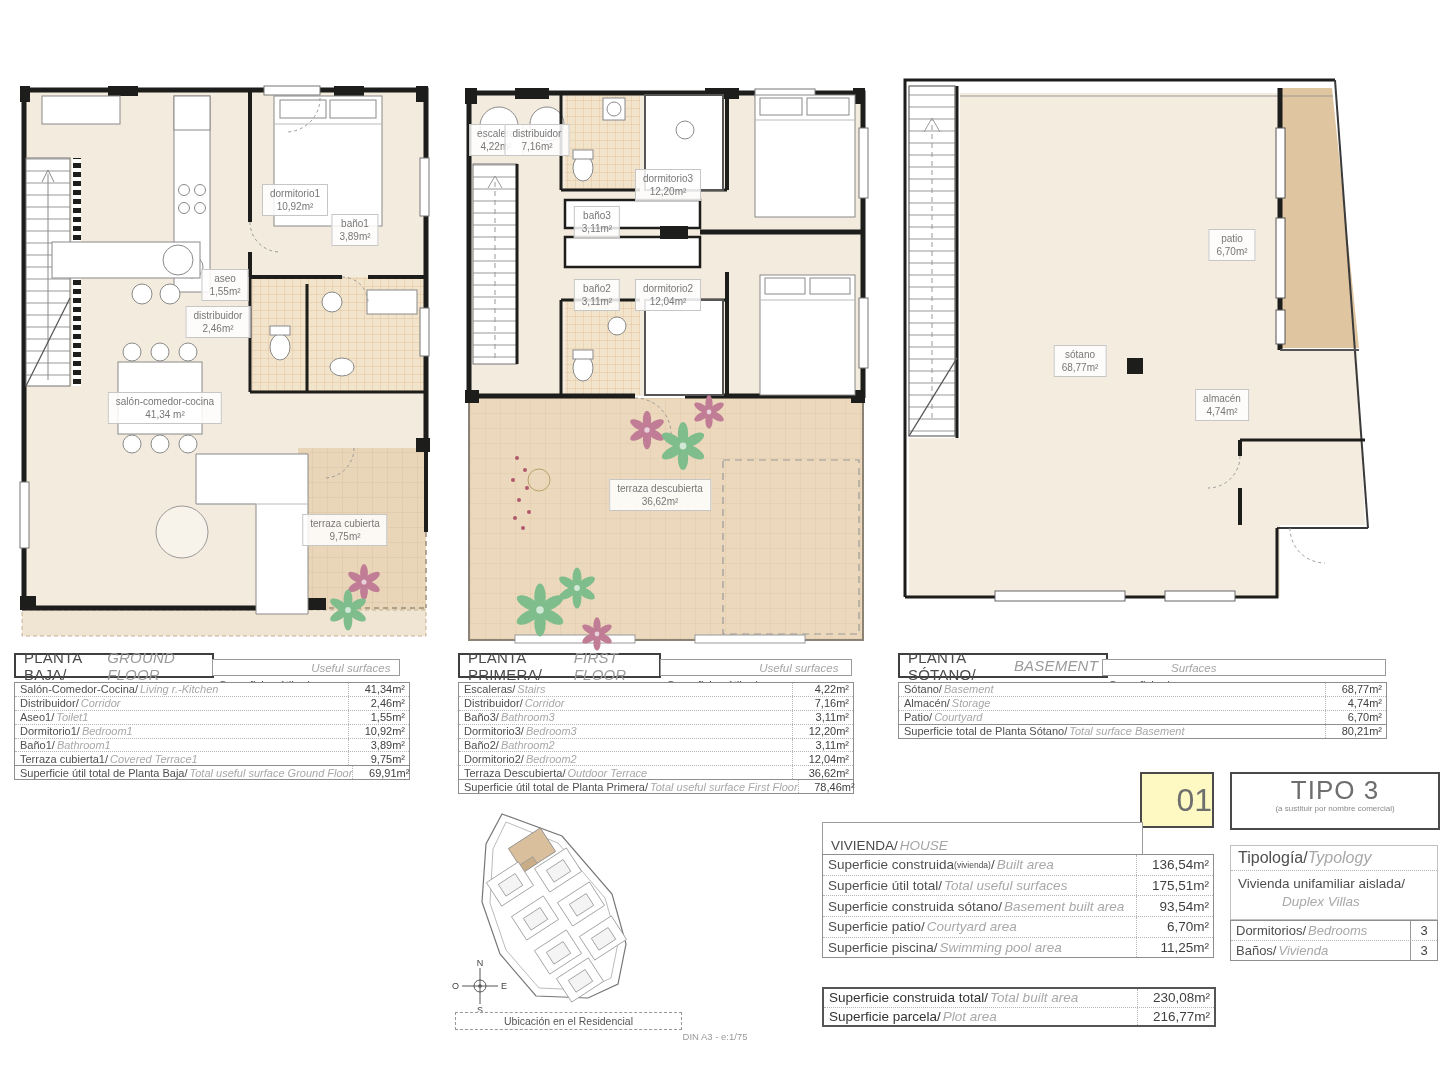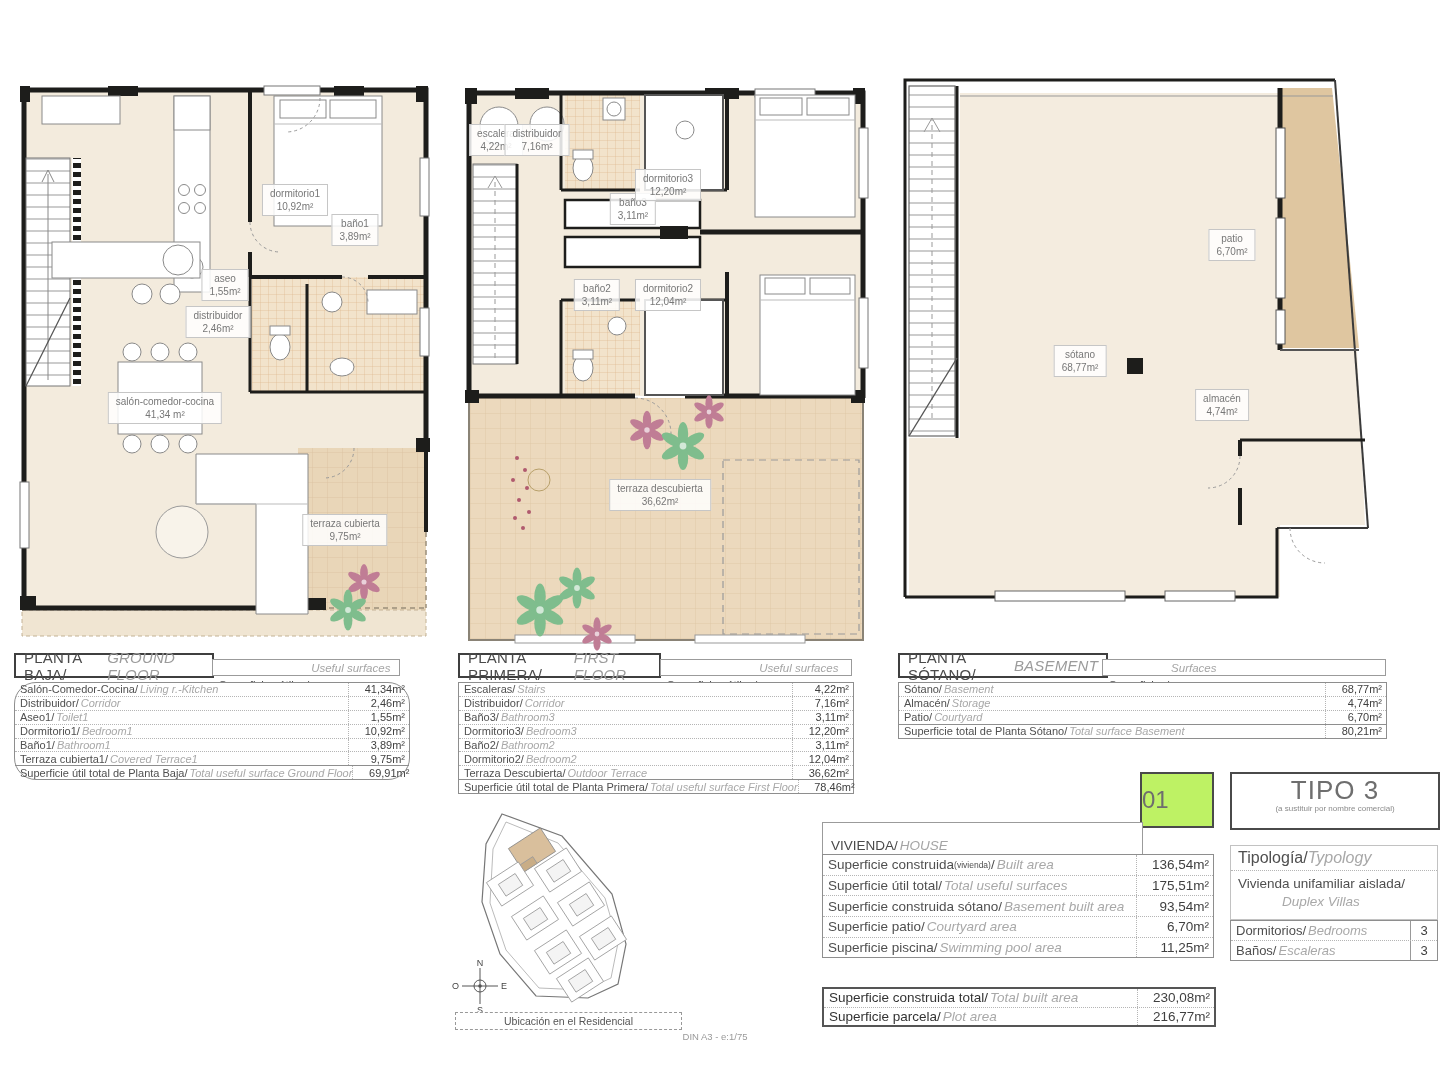--- a/index.html
+++ b/index.html
@@ -41,22 +41,22 @@
   
   .ctable .arow{height:19px;font-size:13px;}
   .ctable .arow .val{flex:0 0 26px;border-left:1px solid #999;justify-content:center;padding-right:0;}
   
   .typtable{position:absolute;background:#fff;border:1px solid #c2c2c2;}
   .typ-head{border-bottom:1px dotted #b5b5b5;padding:3px 7px;font-size:16px;}
   .typ-val{padding:4px 7px 8px 7px;font-size:13.5px;line-height:1.35;}
   .typ-es{color:#4f4f4f;}
   .typ-en{color:#a8a8a8;font-style:italic;}
   
-  .unitbox{position:absolute;border:2px solid #4a4a4a;background:#bef264;display:flex;align-items:center;
-    justify-content:flex-start;font-size:24px;color:#6e6e6e;}
+  .unitbox{position:absolute;border:2px solid #4a4a4a;background:#fef9c3;display:flex;align-items:center;
+    justify-content:flex-end;font-size:32px;color:#6e6e6e;}
   .tipobox{position:absolute;border:2px solid #4a4a4a;background:#fff;text-align:center;padding-top:3px;}
   .tipobox .big{font-size:26px;color:#6e6e6e;letter-spacing:1px;line-height:1.05;}
   .tipobox .sub{font-size:8px;color:#8a8a8a;}
   .vhead{position:absolute;background:#fff;border:1px solid #9b9b9b;display:flex;align-items:center;
     padding:11px 8px;font-size:13.5px;}
   .vhead .es{color:#4a4a4a;}
   .vhead .en{color:#a5a5a5;font-style:italic;margin-left:2px;}
   .caption-box{position:absolute;border:1px dashed #999;font-size:10.5px;color:#555;
     text-align:center;padding:2px 0;background:#fff;}
   .scale-note{position:absolute;font-size:9.5px;color:#9a9a9a;}
@@ -315,21 +315,21 @@
       <use href="#fFl" transform="translate(142,566) scale(1.4)" fill="#c07d95"></use>
     </svg>
     <div class="room-label" style="left:41px;top:72px;">
       <span class="rname">escalera</span>
       <span class="rarea">4,22m²</span>
     </div>
     <div class="room-label" style="left:82px;top:72px;">
       <span class="rname">distribuidor</span>
       <span class="rarea">7,16m²</span>
     </div>
-    <div class="room-label" style="left:142px;top:141px;margin-left:36px;">
+    <div class="room-label" style="left:142px;top:154px;">
       <span class="rname">baño3</span>
       <span class="rarea">3,11m²</span>
     </div>
     <div class="room-label" style="left:213px;top:117px;">
       <span class="rname">dormitorio3</span>
       <span class="rarea">12,20m²</span>
     </div>
     <div class="room-label" style="left:142px;top:227px;">
       <span class="rname">baño2</span>
       <span class="rarea">3,11m²</span>
@@ -402,21 +402,21 @@
   </div>
 
   <div class="ptitle" style="left:14px;top:653px;width:180px;height:21px;">
     <span class="es">PLANTA BAJA/</span>
     <span class="en">GROUND FLOOR</span>
   </div>
   <div class="slabel" style="left:212px;top:659px;width:174px;height:13px;">
     <span class="es">Superficies útiles/</span>
     <span class="en">Useful surfaces</span>
   </div>
-  <div class="atable" style="left:14px;top:682px;width:394px;border-radius:22px;">
+  <div class="atable" style="left:14px;top:682px;width:394px;">
     <div class="arow">
         <span class="es">Salón-Comedor-Cocina/</span>
         <span class="en">Living r.-Kitchen</span>
         <span class="val">41,34m²</span>
       </div>
     <div class="arow">
         <span class="es">Distribuidor/</span>
         <span class="en">Corridor</span>
         <span class="val">2,46m²</span>
       </div>
@@ -581,21 +581,21 @@
     </div>
   </div>
   <div class="atable ctable" style="left:1230px;top:920px;width:206px;">
     <div class="arow">
         <span class="es">Dormitorios/</span>
         <span class="en">Bedrooms</span>
         <span class="val">3</span>
       </div>
     <div class="arow">
         <span class="es">Baños/</span>
-        <span class="en">Escaleras</span>
+        <span class="en">Vivienda</span>
         <span class="val">3</span>
       </div>
   </div>
 
   <div class="atable ttable" style="left:822px;top:987px;width:390px;">
     <div class="arow">
         <span class="es">Superficie construida total/</span>
         <span class="en">Total built area</span>
         <span class="val">230,08m²</span>
       </div>

